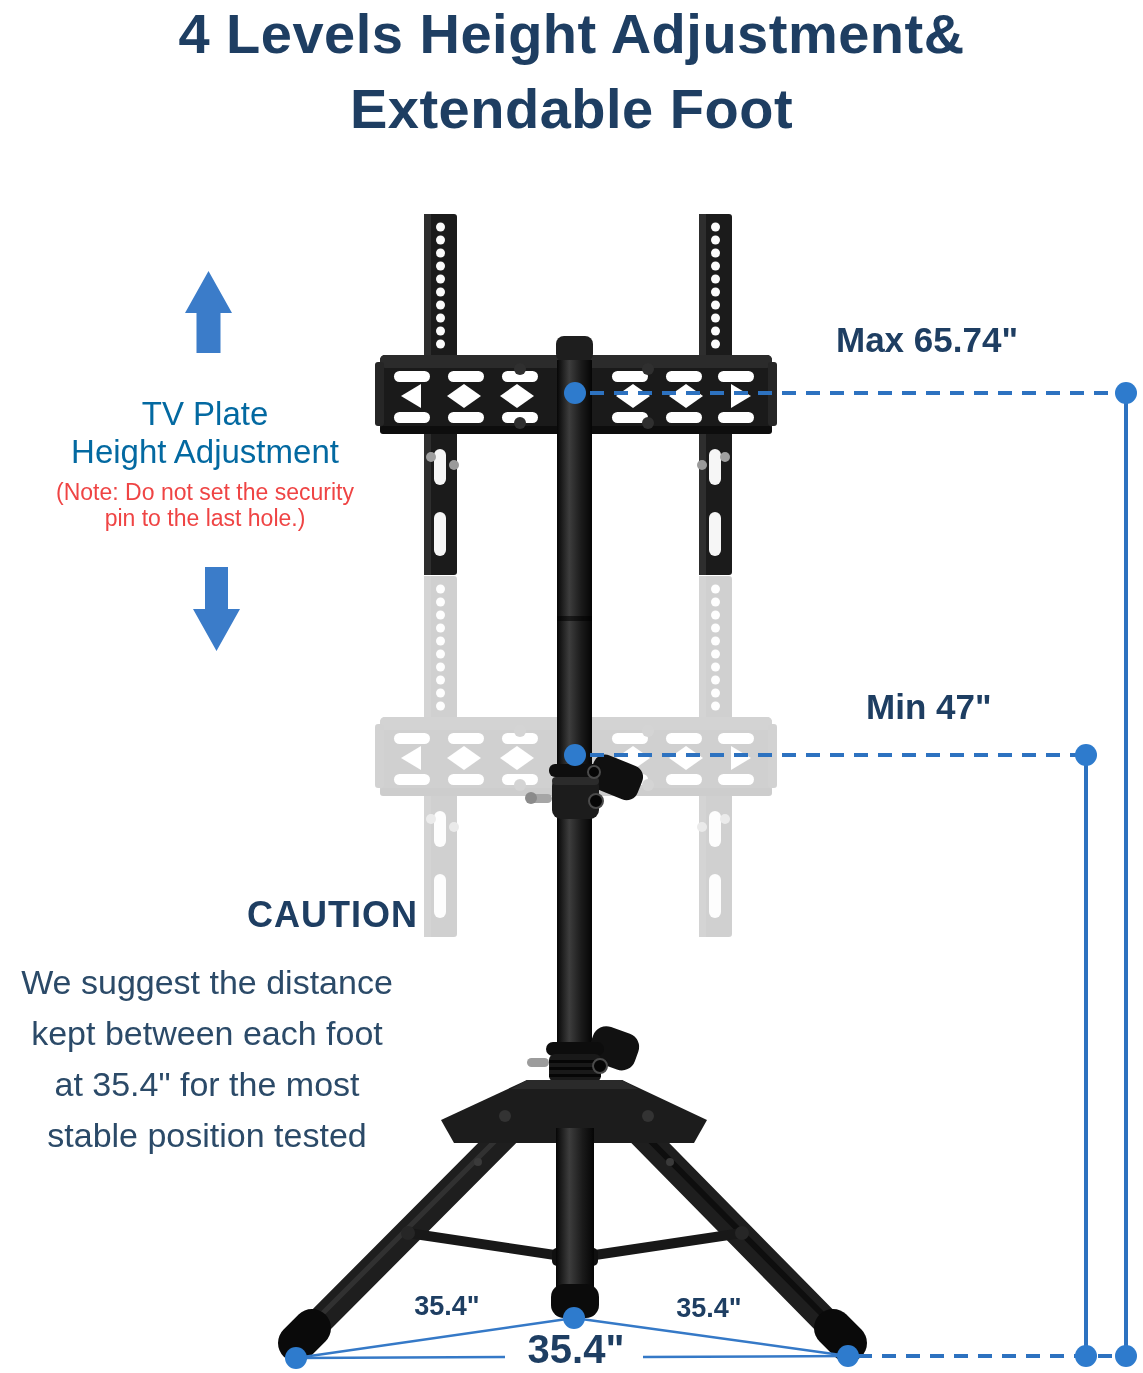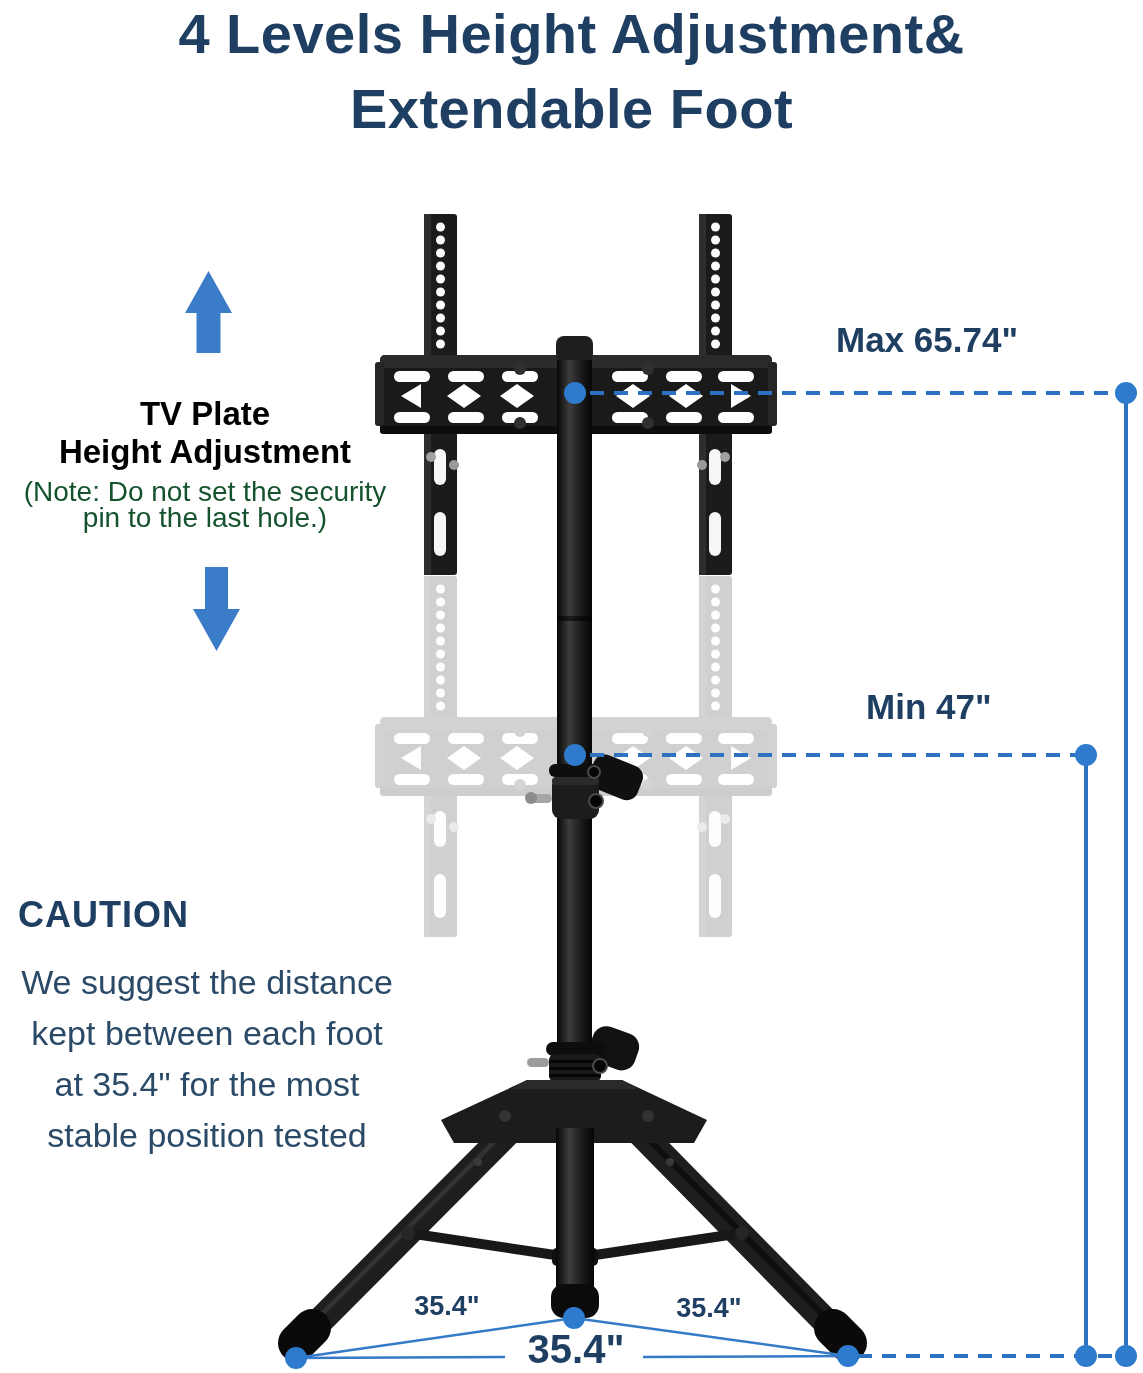--- a/index.html
+++ b/index.html
@@ -12,28 +12,28 @@
     border-radius:12px;
   }
   .art{position:absolute;left:0;top:0;}
   .lbl{position:absolute;color:#1e3e62;white-space:pre-line;}
   .title{
     left:0;top:-4px;width:1143px;text-align:center;
     font-size:56px;line-height:75px;font-weight:bold;letter-spacing:.5px;
   }
   .tvplate-heading{
     left:10px;top:395px;width:390px;text-align:center;
-    font-size:33px;line-height:38px;font-weight:bold;color:#000000;
+    font-size:33px;line-height:38px;font-weight:normal;color:#0369a1;
   }
   .tvplate-note{
     left:10px;top:479px;width:390px;text-align:center;
-    font-size:28px;line-height:26px;font-weight:normal;color:#14532d;
+    font-size:23px;line-height:26px;font-weight:normal;color:#ef4444;
   }
   .caution-heading{
-    left:18px;top:894px;width:390px;text-align:left;
+    left:28px;top:894px;width:390px;text-align:right;
     font-size:36px;font-weight:bold;letter-spacing:1px;
   }
   .caution-body{
     left:-8px;top:957px;width:430px;text-align:center;
     font-size:34px;line-height:51px;font-weight:normal;color:#2b4a68;
   }
   .max-label{left:836px;top:320px;font-size:35px;font-weight:bold;}
   .min-label{left:866px;top:687px;font-size:35px;font-weight:bold;}
   .foot-left-label{left:398px;top:1291px;width:98px;text-align:center;font-size:27px;font-weight:bold;}
   .foot-right-label{left:660px;top:1293px;width:98px;text-align:center;font-size:27px;font-weight:bold;}

